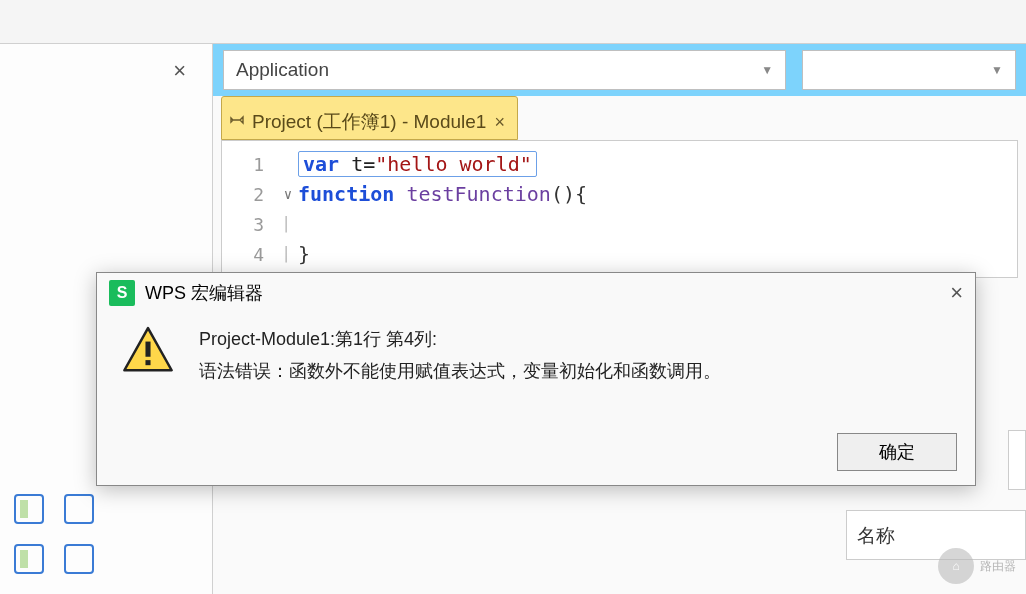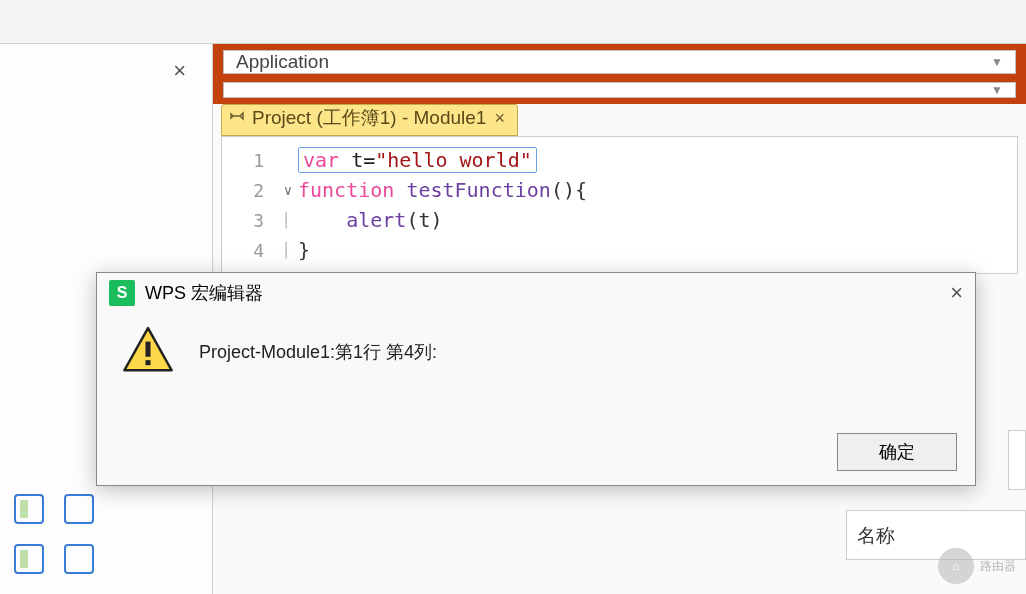--- a/index.html
+++ b/index.html
@@ -22,49 +22,49 @@
       width: 213px;
       border-right: 1px solid #d0d0d0;
       background: #fdfdfd;
       position: relative;
     }
     .left-close {
       position: absolute; top: 14px; right: 26px;
       color: #555; font-size: 22px; cursor: pointer; font-weight: 300;
     }
     .right-content { flex: 1; display: flex; flex-direction: column; }
-    .dropdown-row { display: flex; gap: 8px; padding: 6px 10px 6px 10px; background: #c2410c; flex-direction: column; }
+    .dropdown-row { display: flex; gap: 16px; padding: 6px 10px 6px 10px; background: #7dd3fc; }
     .dropdown {
       flex: 1; height: 40px; background: #fff;
       border: 1px solid #bfbfbf; display: flex; align-items: center;
       padding: 0 12px; font-size: 19px; color: #444;
       justify-content: space-between; cursor: pointer;
     }
     .dropdown.right { flex: 0.35; }
     .chev { color: #888; font-size: 12px; }
     .tab-row { padding: 0 8px; }
     .tab {
       display: inline-flex; align-items: center; gap: 6px;
       background: #fde68a; border: 1px solid #c4a84a;
-      padding: 0 10px 4px 8px; font-size: 19px; color: #5a4a1a;
+      padding: 12px 10px 4px 8px; font-size: 19px; color: #5a4a1a;
       border-top-left-radius: 3px; border-top-right-radius: 3px;
     }
     .tab-close { color: #6a5a2a; cursor: pointer; font-size: 18px; padding: 0 2px; }
     .code-area {
       background: #fff; border: 1px solid #ccc; margin: 0 8px;
       padding: 8px 0; font-family: Consolas, monospace; font-size: 20px;
     }
     .code-line { display: flex; align-items: center; height: 30px; }
     .gutter {
       width: 56px; text-align: right; padding-right: 14px;
       color: #9a9a9a; font-size: 18px; user-select: none;
     }
     .fold { width: 20px; color: #777; font-size: 14px; text-align: center; }
     .code { white-space: pre; }
-    .kw { color: #ec4899; }
+    .kw { color: #1d4ed8; font-weight: bold; }
     .ident { color: #222; }
     .str { color: #a31515; }
     .fn-name { color: #6b3fa0; text-align: right; }
     .punct { color: #333; }
     .line1-box {
       border: 1px solid #6ca0e8; border-radius: 2px;
       padding: 0 4px; display: inline-block;
     }
     .pipe { color: #aaa; padding-right: 4px; }
     
@@ -92,21 +92,21 @@
       padding: 0 12px; justify-content: space-between;
     }
     .dlg-left { display: flex; align-items: center; gap: 10px; }
     .s-icon {
       width: 26px; height: 26px; background: #1abc5c;
       color: #fff; display: flex; align-items: center; justify-content: center;
       font-weight: bold; font-size: 16px; border-radius: 2px;
     }
     .dlg-title { color: #000000; font-size: 18px; }
     .dlg-close { color: #555; font-size: 22px; cursor: pointer; font-weight: 300; }
-    .dialog-body { display: flex; padding: 10px 24px 0 24px; gap: 24px; align-items: center; }
+    .dialog-body { display: flex; padding: 10px 24px 0 24px; gap: 24px; }
     .warn-icon svg { width: 54px; height: 54px; }
     .msg { font-size: 18px; color: #222; line-height: 1.8; }
     .dialog-footer {
       position: absolute; right: 18px; bottom: 14px;
     }
     .btn-ok {
       width: 120px; height: 38px; background: #efefef;
       border: 1px solid #888; font-size: 18px; cursor: pointer;
     }
     
@@ -173,21 +173,20 @@
         <span class="code"><span class="line1-box"><span class="kw">var</span><span class="ident"> t=</span><span class="str">"hello world"</span></span></span>
       </div>
       <div class="code-line">
         <span class="gutter">2</span>
         <span class="fold">∨</span>
         <span class="code"><span class="kw">function</span><span> </span><span class="fn-name">testFunction</span><span class="punct">(){</span></span>
       </div>
       <div class="code-line">
         <span class="gutter">3</span>
         <span class="fold"><span class="pipe">│</span></span>
-        <span class="code"><span>    </span><span class="fn-name">alert</span><span class="punct">(t)</span></span>
       </div>
       <div class="code-line">
         <span class="gutter">4</span>
         <span class="fold"><span class="pipe">│</span></span>
         <span class="code"><span class="punct">}</span></span>
       </div>
     </div>
   </div>
 </div>
 
@@ -202,20 +201,21 @@
   <div class="dialog-body">
     <div class="warn-icon">
       <svg viewBox="0 0 64 64">
           <polygon points="32,6 60,56 4,56" fill="#ffd74a" stroke="#222" stroke-width="3" stroke-linejoin="round"></polygon>
           <rect x="29" y="22" width="6" height="18" fill="#222"></rect>
           <rect x="29" y="44" width="6" height="6" fill="#222"></rect>
         </svg>
     </div>
     <div class="msg">
       <div>Project-Module1:第1行 第4列:</div>
+      <div>语法错误：函数外不能使用赋值表达式，变量初始化和函数调用。</div>
     </div>
   </div>
   <div class="dialog-footer">
     <button class="btn-ok">确定</button>
   </div>
 </div>
 
 <div class="right-fragment frag1"></div>
 <div class="right-fragment frag2">
   <span>名称</span>

